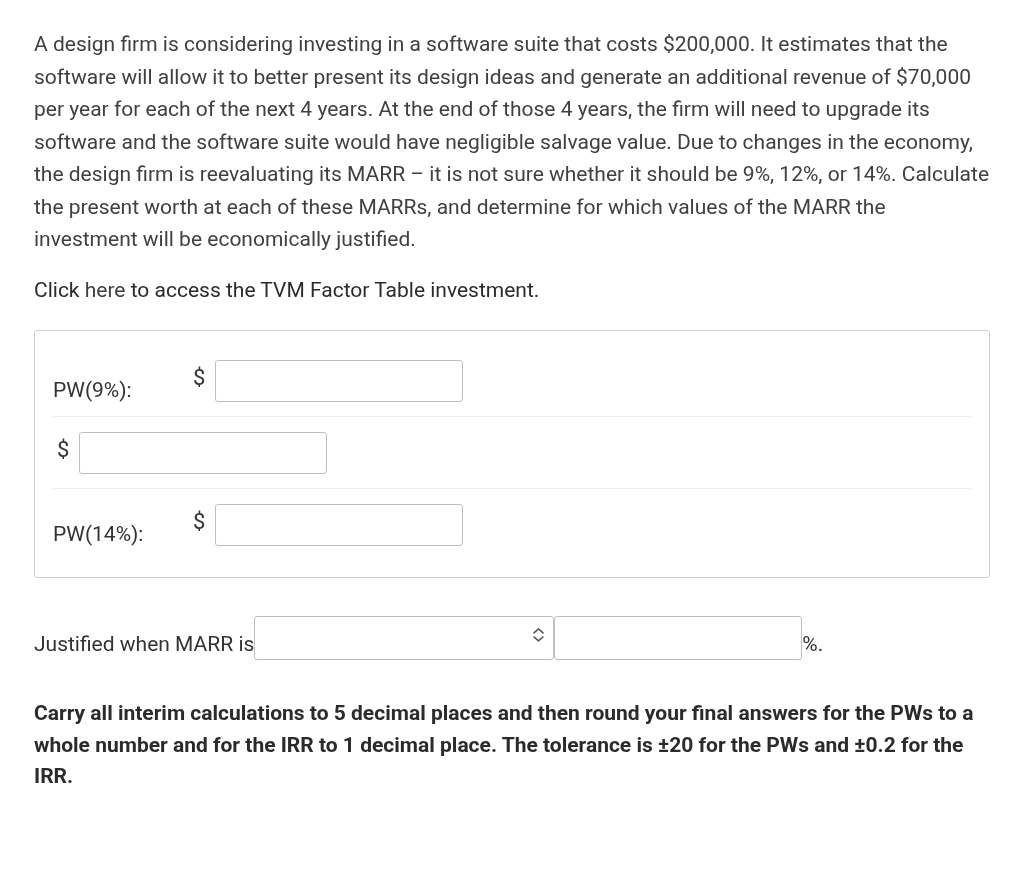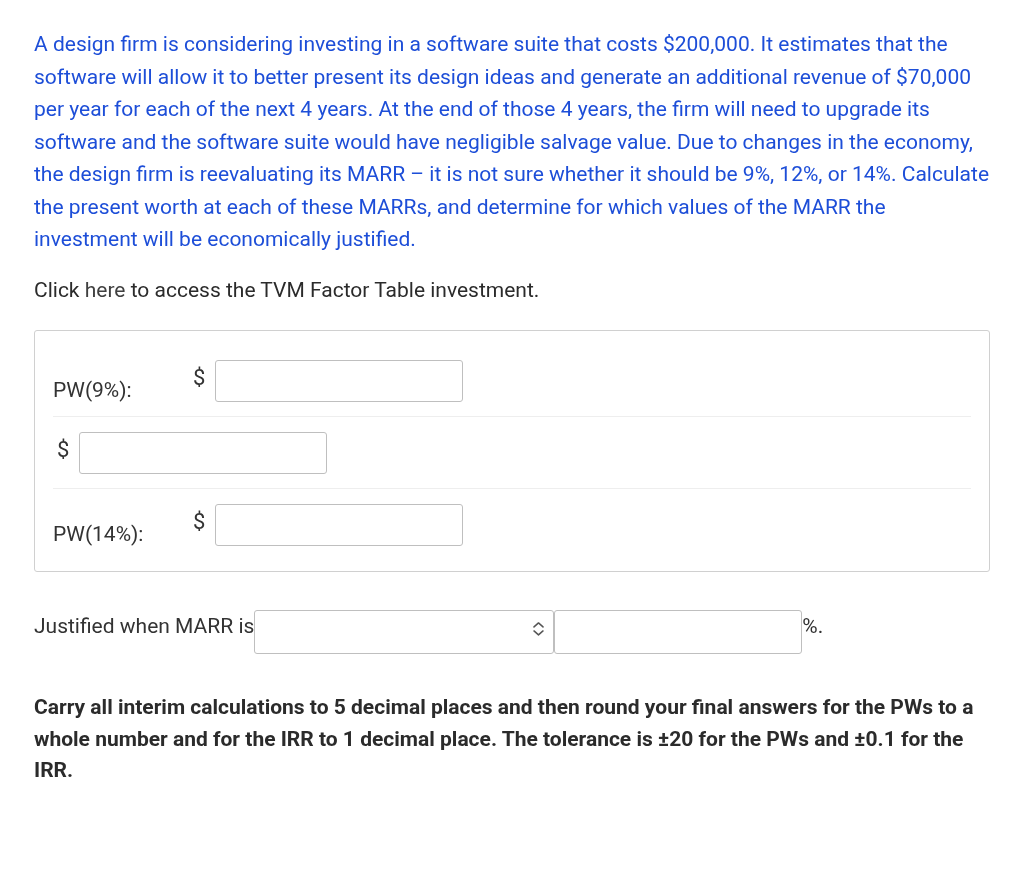--- a/index.html
+++ b/index.html
@@ -7,34 +7,34 @@
       font-family: -apple-system, BlinkMacSystemFont, "Segoe UI", Roboto, "Helvetica Neue", Arial, sans-serif;
       font-size: 21px;
       color: #333;
       padding: 28px 34px;
       line-height: 1.55;
       background: #fff;
       width: 1024px;
     }
     .problem-text {
       margin-bottom: 18px;
-      color: #1d4ed8;
+      color: #404040;
     }
     .tvm-line {
       margin-bottom: 24px;
       color: #2b2b2b;
     }
     a.link {
       color: #404040;
       text-decoration: none;
     }
     .answer-box {
       border: 1px solid #d0d0d0;
       border-radius: 3px;
-      padding: 14px 18px 10px 18px;
+      padding: 14px 18px 16px 18px;
       background: #fff;
       margin-bottom: 38px;
     }
     .row {
       display: flex;
       align-items: center;
       padding: 6px 0;
       border-bottom: 1px solid #eee;
       min-height: 72px;
     }
@@ -56,21 +56,21 @@
       height: 42px;
       width: 248px;
       border: 1px solid #bfbfbf;
       border-radius: 3px;
       font-size: 18px;
       padding: 4px 8px;
       background: #fff;
     }
     .justified-line {
       display: flex;
-      align-items: flex-start;
+      align-items: flex-end;
       margin-bottom: 38px;
       flex-wrap: wrap;
     }
     .select-wrap {
       position: relative;
       display: inline-block;
     }
     .select {
       height: 44px;
       width: 300px;
@@ -141,13 +141,13 @@
     <span class="select-caret">
       <svg width="11" height="16" viewBox="0 0 11 16">
           <path d="M1 6 L5.5 2 L10 6 M1 10 L5.5 14 L10 10" stroke="#555" stroke-width="1.5" fill="none" stroke-linecap="round" stroke-linejoin="round"></path>
         </svg>
     </span>
   </span>
   <input type="text" class="marr-value-input" value="" style="">
   <span>%.</span>
 </div>
 
-<p class="instructions">Carry all interim calculations to 5 decimal places and then round your final answers for the PWs to a whole number and for the IRR to 1 decimal place. The tolerance is ±20 for the PWs and ±0.1 for the IRR.</p>
+<p class="instructions">Carry all interim calculations to 5 decimal places and then round your final answers for the PWs to a whole number and for the IRR to 1 decimal place. The tolerance is ±20 for the PWs and ±0.2 for the IRR.</p>
 
 </body></html>

